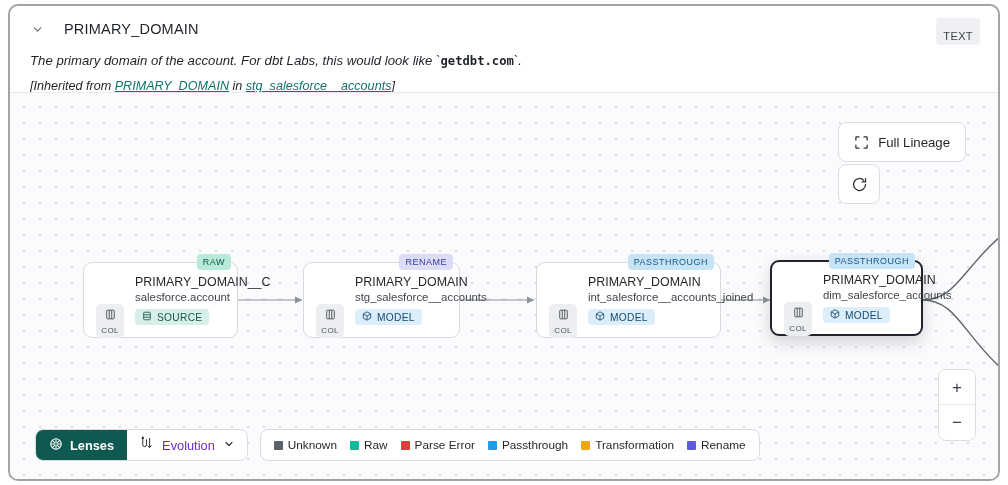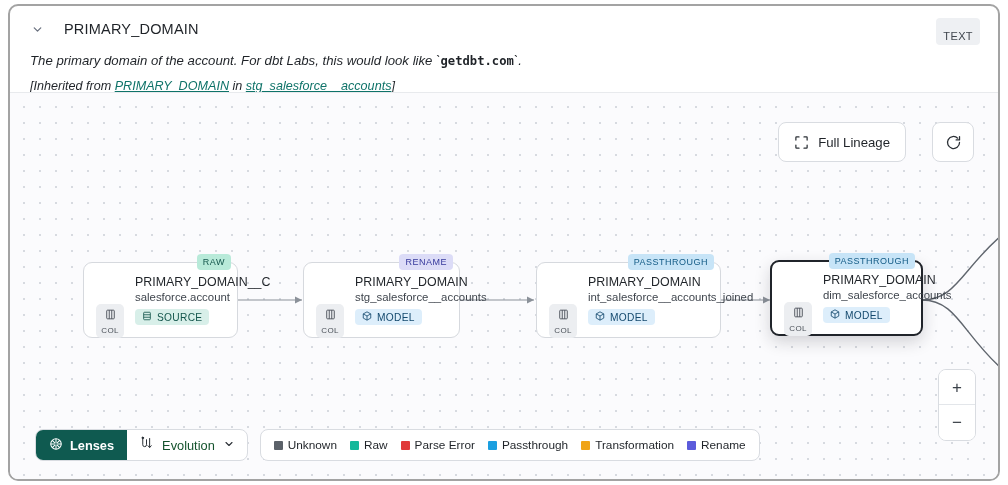--- a/index.html
+++ b/index.html
@@ -61,21 +61,21 @@
     background-image: radial-gradient(#d7dae0 1px, transparent 1px);
     background-size: 16px 16px;
     background-position: 6px 6px;
     border-top: 1px solid #e8eaed;
     overflow: hidden;
   }
 
   .edges { position: absolute; inset: 0; pointer-events: none; }
 
   
-  .top-tools { position: absolute; right: 24px; top: 29px; display: flex; gap: 26px; }
+  .top-tools { position: absolute; right: 32px; top: 29px; display: flex; gap: 2px; flex-direction: column; }
   .btn {
     background: #fff; border: 1px solid #d9dce1; border-radius: 8px;
     height: 40px; display: flex; align-items: center; gap: 9px;
     padding: 0 15px; font-size: 13.2px; color: #1f2328; cursor: pointer;
   }
   .btn.icon-only { width: 42px; padding: 0; justify-content: center; }
   .ic { display: inline-flex; align-items: center; justify-content: center; color: #2b3036; }
 
   
   .node {
@@ -131,21 +131,21 @@
   .seg {
     display: flex; background: #fff; border: 1px solid #d9dce1;
     border-radius: 8px; overflow: hidden; height: 32px;
   }
   .seg .lenses {
     background: #0f5a50; color: #fff; display: flex; align-items: center;
     gap: 7px; padding: 0 13px; font-size: 12.8px; font-weight: bold; cursor: pointer;
   }
   .seg .evolution {
     display: flex; align-items: center; gap: 8px; padding: 0 12px;
-    font-size: 12.8px; color: #14532d; cursor: pointer;
+    font-size: 12.8px; color: #6d28d9; cursor: pointer;
   }
   .legend {
     display: flex; align-items: center; gap: 13px; height: 32px;
     background: #fff; border: 1px solid #d9dce1; border-radius: 8px;
     padding: 0 13px;
   }
   .lg { display: flex; align-items: center; gap: 5px; font-size: 11.8px; color: #1f2328; }
   .sw { width: 9px; height: 9px; border-radius: 1px; display: inline-block; }
 </style>
 </head>

